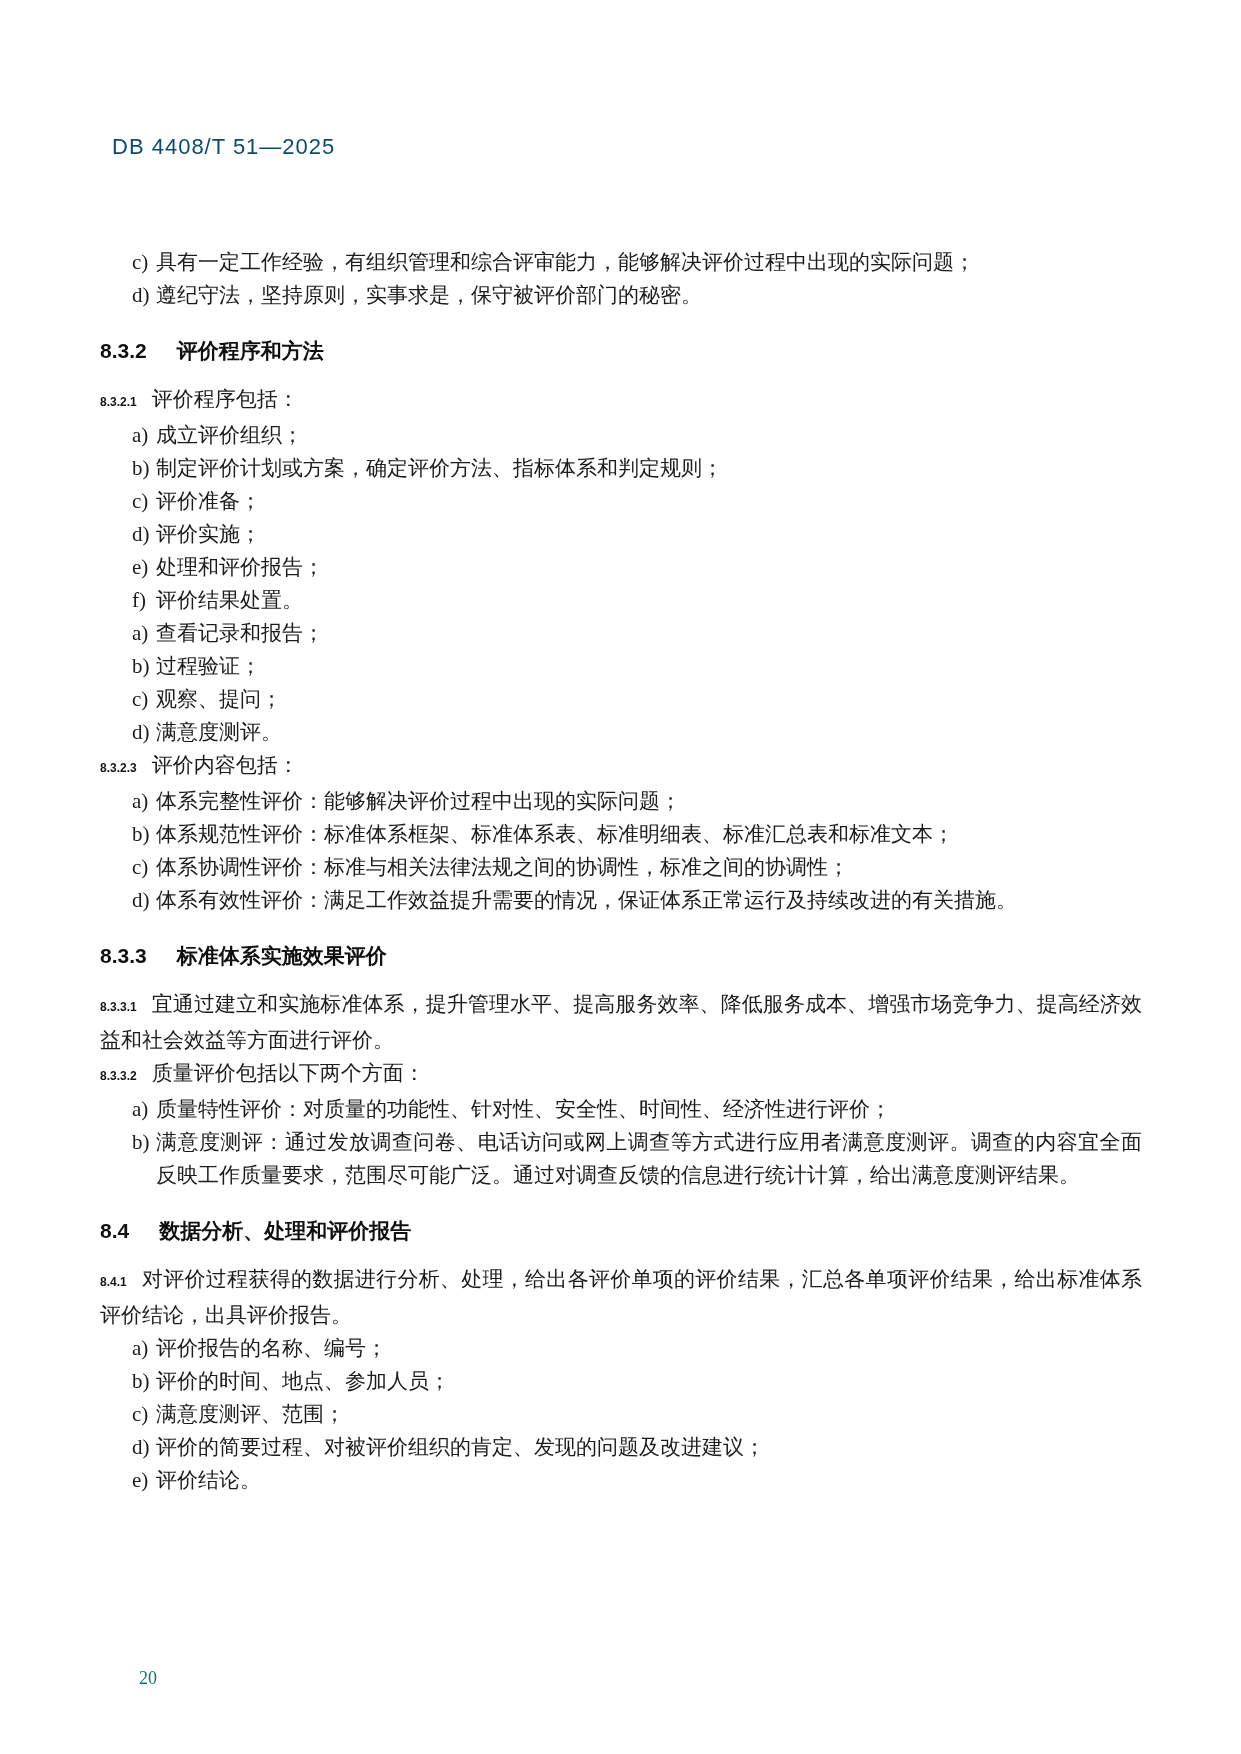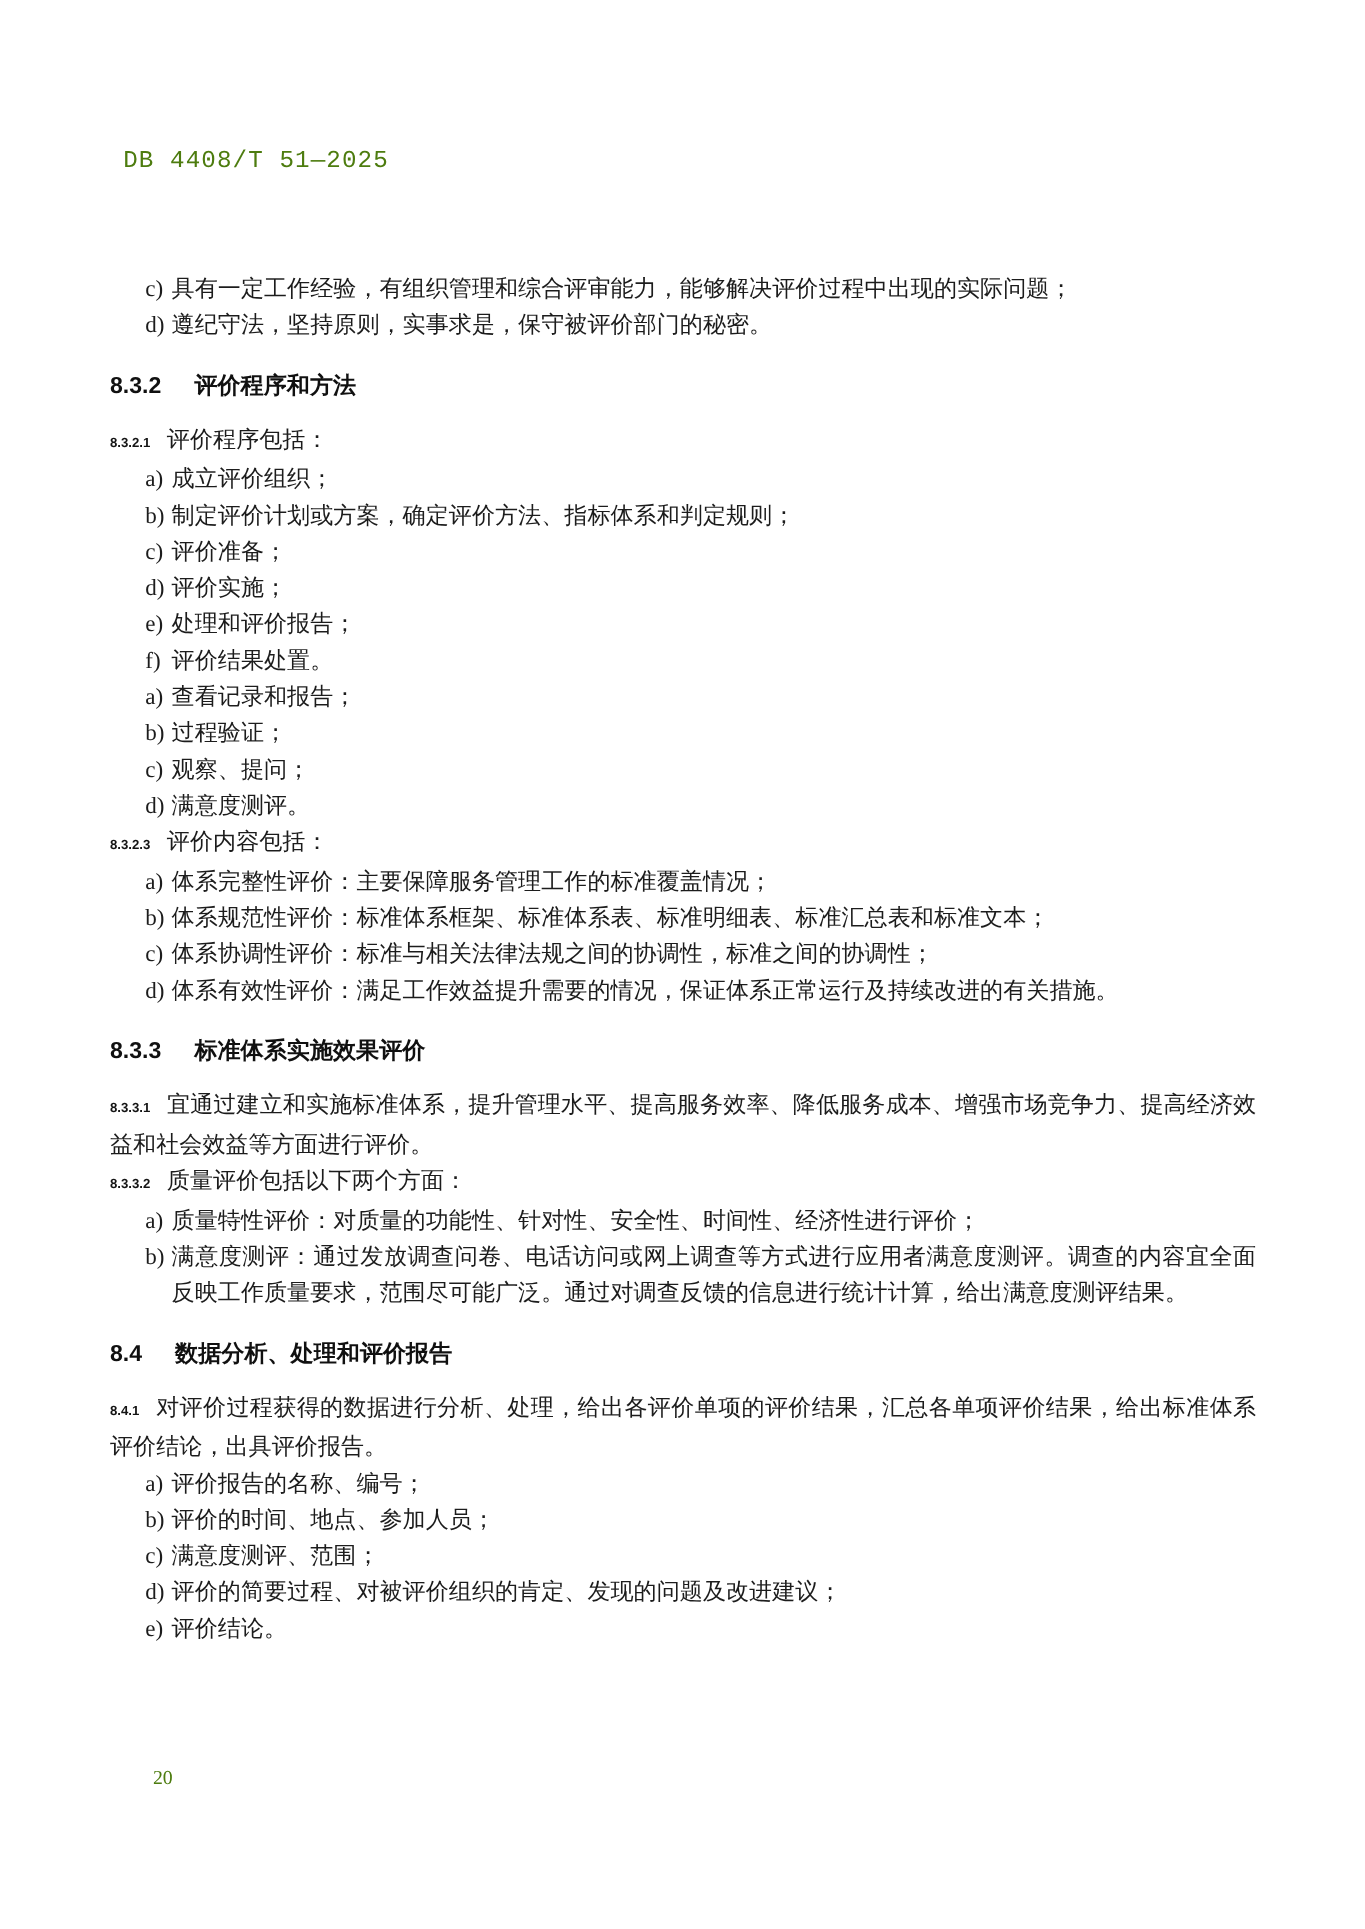--- a/index.html
+++ b/index.html
@@ -7,23 +7,23 @@
     position:relative;
     width:1241px; height:1754px;
     margin:0 auto;
     background:#ffffff;
     font-family:"Liberation Serif", serif;
     color:#1c1c1c;
     overflow:hidden;
   }
   .doc-header {
     position:absolute; left:112px; top:134px;
-    font-family:Liberation Mono, monospace;
+    font-family:Liberation Sans, sans-serif;
     font-size:22px; font-weight:500;
-    letter-spacing:1px; color:#4d7c0f;
+    letter-spacing:1px; color:#0c4a6e;
     white-space:nowrap;
   }
   .content {
     position:absolute; left:100px; top:246px; width:1042px;
     font-size:21px; line-height:33px;
   }
   .li {
     display:flex; text-align:justify;
   }
   .li .mark {
@@ -37,22 +37,22 @@
     margin-right:15px; color:#141414;
     white-space:nowrap;
   }
   .h {
     font-family:"Liberation Sans", sans-serif;
     font-weight:700; font-size:21px; color:#101010;
     margin:22px 0 16px 0;
   }
   .h .hnum { margin-right:30px; }
   .page-num {
-    position:absolute; left:139px; top:1606px;
-    font-size:18px; color:#4d7c0f;
+    position:absolute; left:139px; top:1668px;
+    font-size:18px; color:#0f766e;
   }
 </style>
 </head>
 <body>
 
 <div class="page">
 
   <div class="doc-header">DB 4408/T 51—2025</div>
 
   <div class="content">
@@ -116,21 +116,21 @@
       <span class="mark">d)</span>
       <span class="litext">满意度测评。</span>
     </div>
 
     <div class="clause">
       <span class="cnum">8.3.2.3</span><span>评价内容包括：</span>
     </div>
 
     <div class="li">
       <span class="mark">a)</span>
-      <span class="litext">体系完整性评价：主要保障服务管理工作的标准覆盖情况；</span>
+      <span class="litext">体系完整性评价：能够解决评价过程中出现的实际问题；</span>
     </div>
     <div class="li">
       <span class="mark">b)</span>
       <span class="litext">体系规范性评价：标准体系框架、标准体系表、标准明细表、标准汇总表和标准文本；</span>
     </div>
     <div class="li">
       <span class="mark">c)</span>
       <span class="litext">体系协调性评价：标准与相关法律法规之间的协调性，标准之间的协调性；</span>
     </div>
     <div class="li">

